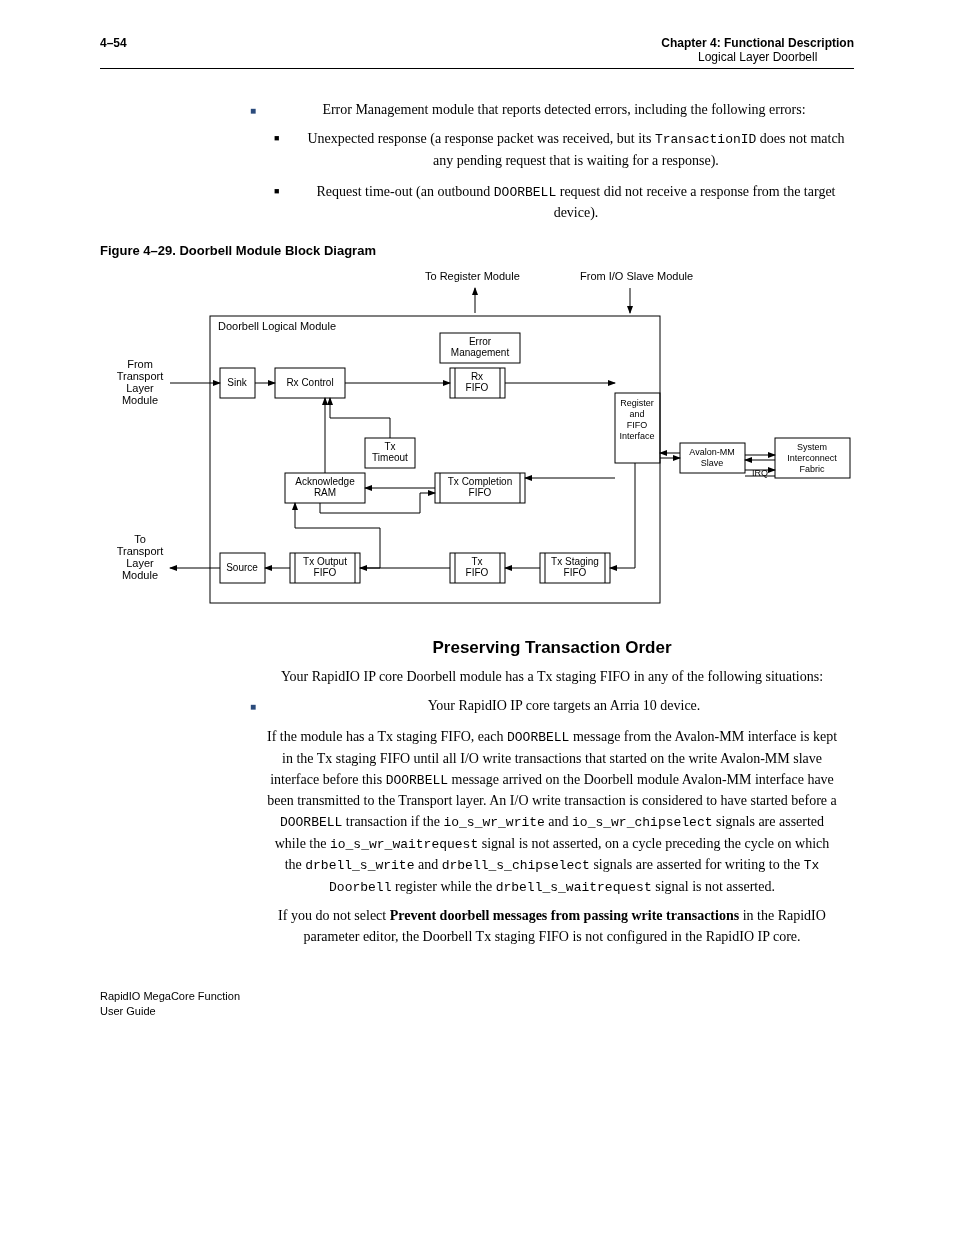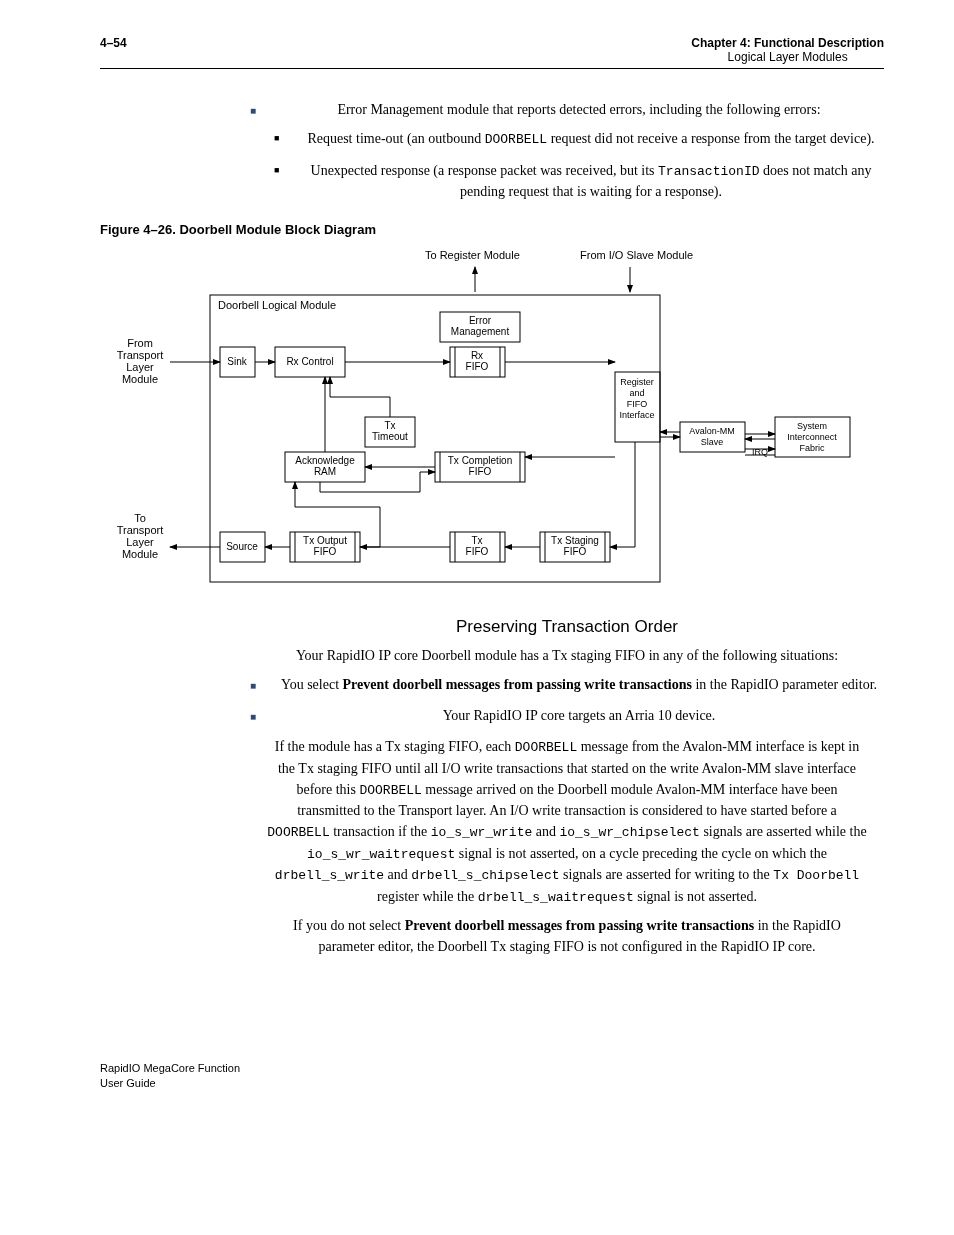--- a/index.html
+++ b/index.html
@@ -5,21 +5,21 @@
   body {
     margin: 0;
     padding: 0;
     font-family: Georgia, 'Times New Roman', serif;
     font-size: 14px;
     color: #000;
     background: #fff;
     width: 954px;
   }
   .page {
-    padding: 36px 70px 40px 100px;
+    padding: 36px 100px 40px 100px;
     box-sizing: border-box;
     width: 954px;
   }
   .header {
     display: flex;
     justify-content: space-between;
     align-items: flex-start;
     border-bottom: 1px solid #000;
     padding-bottom: 4px;
     margin-bottom: 30px;
@@ -83,75 +83,75 @@
     font-size: 13px;
   }
   .figure-caption {
     font-family: Arial, Helvetica, sans-serif;
     font-weight: bold;
     font-size: 13px;
     margin: 20px 0 8px 0;
   }
   .section-heading {
     font-family: Arial, Helvetica, sans-serif;
-    font-weight: normal;
+    font-weight: bold;
     font-size: 17px;
     margin: 30px 0 8px 0;
   }
   .para {
     line-height: 1.5;
     margin: 8px 16px;
   }
   .diagram-container {
     margin: 10px 0 10px -20px;
   }
   .diagram-svg {
     display: block;
   }
   .footer {
     display: flex;
     justify-content: space-between;
-    margin-top: 104px;
+    margin-top: 42px;
     font-size: 11px;
     font-family: Arial, Helvetica, sans-serif;
   }
   .footer-left {
     line-height: 1.4;
   }
 </style>
 </head>
 <body>
 
 <div class="page">
 
   <div class="header">
     <div class="header-left">4–54</div>
     <div class="header-right">
       <div class="chapter">Chapter 4:  Functional Description</div>
-      <div>Logical Layer Modules</div>
+      <div>Logical Layer Doorbell</div>
     </div>
   </div>
 
   <div class="content-indent">
     <ul class="bullet-list">
       <li>
         <span>Error Management module that reports detected errors, including the following errors:</span>
         <ul class="sub-bullet-list">
           <li>
-            <span>Request time-out (an outbound </span><span class="mono">DOORBELL</span><span> request did not receive a response from the target device).</span>
+            <span>Unexpected response (a response packet was received, but its </span><span class="mono">TransactionID</span><span> does not match any pending request that is waiting for a response).</span>
           </li>
           <li>
-            <span>Unexpected response (a response packet was received, but its </span><span class="mono">TransactionID</span><span> does not match any pending request that is waiting for a response).</span>
+            <span>Request time-out (an outbound </span><span class="mono">DOORBELL</span><span> request did not receive a response from the target device).</span>
           </li>
         </ul>
       </li>
     </ul>
   </div>
 
-  <div class="figure-caption">Figure 4–26.  Doorbell Module Block Diagram</div>
+  <div class="figure-caption">Figure 4–29.  Doorbell Module Block Diagram</div>
 
   <div class="diagram-container">
     <svg class="diagram-svg" width="780" height="340">
       <defs>
         <marker id="arrow" markerWidth="8" markerHeight="8" refX="7" refY="3" orient="auto">
           <path d="M0,0 L0,6 L8,3 z" fill="#000"></path>
         </marker>
       </defs>
 
       <text x="345" y="12" font-size="11" font-family="Arial">To Register Module</text>
@@ -251,23 +251,20 @@
       <line x1="555" y1="300" x2="555" y2="195" stroke="#000"></line>
     </svg>
   </div>
 
   <div class="content-indent">
     <div class="section-heading">Preserving Transaction Order</div>
     <div class="para">Your RapidIO IP core Doorbell module has a Tx staging FIFO in any of the following situations:</div>
 
     <ul class="bullet-list">
       <li>
-        <span>You select </span><strong>Prevent doorbell messages from passing write transactions</strong><span> in the RapidIO parameter editor.</span>
-      </li>
-      <li>
         <span>Your RapidIO IP core targets an Arria 10 device.</span>
       </li>
     </ul>
 
     <div class="para">
       <span>If the module has a Tx staging FIFO, each </span><span class="mono">DOORBELL</span><span> message from the Avalon-MM interface is kept in the Tx staging FIFO until all I/O write transactions that started on the write Avalon-MM slave interface before this </span><span class="mono">DOORBELL</span><span> message arrived on the Doorbell module Avalon-MM interface have been transmitted to the Transport layer. An I/O write transaction is considered to have started before a </span><span class="mono">DOORBELL</span><span> transaction if the </span><span class="mono">io_s_wr_write</span><span> and </span><span class="mono">io_s_wr_chipselect</span><span> signals are asserted while the </span><span class="mono">io_s_wr_waitrequest</span><span> signal is not asserted, on a cycle preceding the cycle on which the </span><span class="mono">drbell_s_write</span><span> and </span><span class="mono">drbell_s_chipselect</span><span> signals are asserted for writing to the </span><span class="mono">Tx Doorbell</span><span> register while the </span><span class="mono">drbell_s_waitrequest</span><span> signal is not asserted.</span>
     </div>
 
     <div class="para">
       <span>If you do not select </span><strong>Prevent doorbell messages from passing write transactions</strong><span> in the RapidIO parameter editor, the Doorbell Tx staging FIFO is not configured in the RapidIO IP core.</span>

